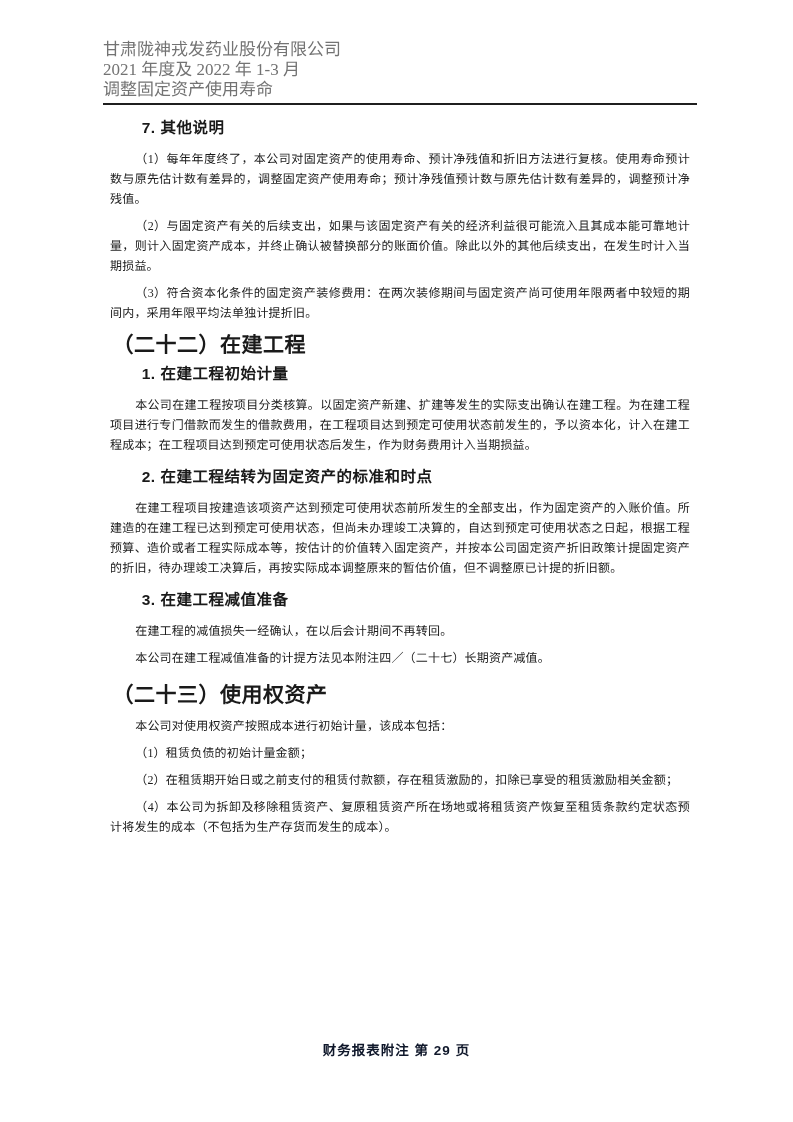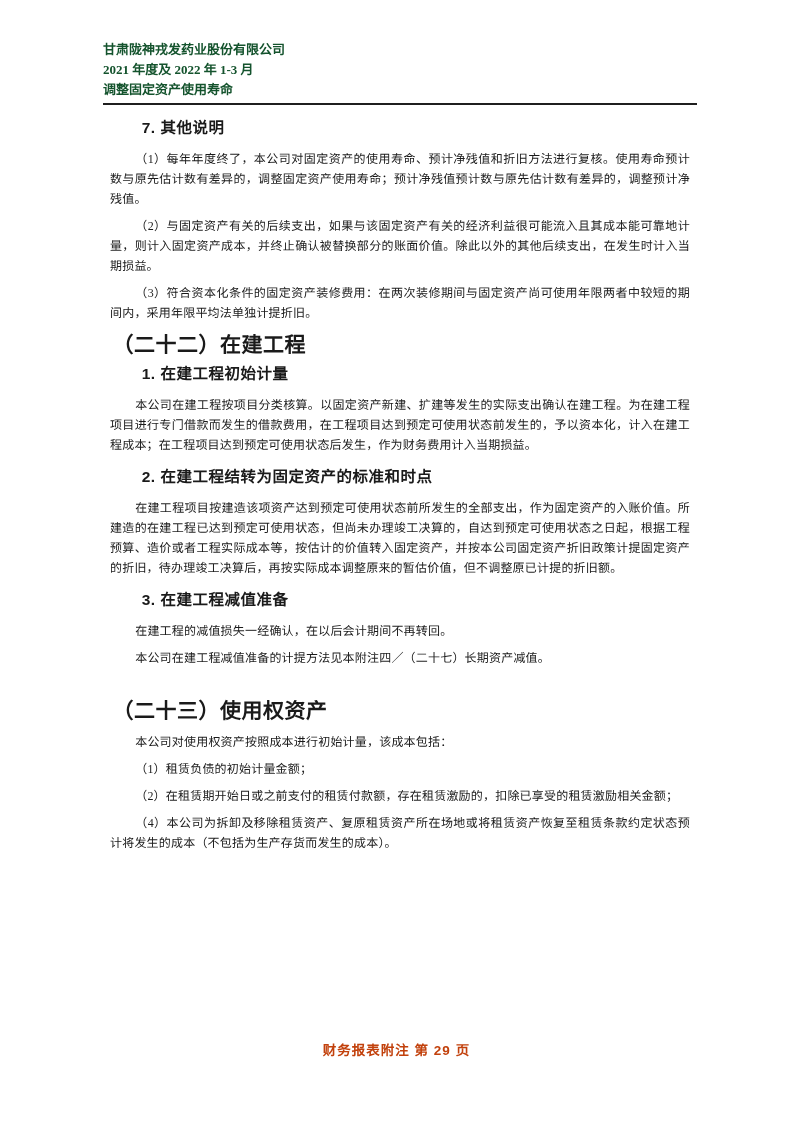--- a/index.html
+++ b/index.html
@@ -16,24 +16,23 @@
     color: #1a1a1a;
     font-family: "Liberation Serif", "DejaVu Serif", serif;
   }
   .content {
     position: absolute;
     left: 103px;
     top: 40px;
     width: 594px;
   }
   .doc-header {
-    font-size: 13px;
+    font-size: 17px;
     line-height: 20px;
-    color: #14532d;
-    font-weight: bold;
+    color: #737373;
   }
   .rule {
     border-bottom: 2px solid #1f1f1f;
     margin-top: 3px;
     margin-bottom: 8px;
   }
   .h-minor {
     font-family: Liberation Sans, sans-serif;
     font-weight: bold;
     font-size: 15.5px;
@@ -53,31 +52,31 @@
   }
   .para {
     font-size: 12px;
     line-height: 20px;
     margin: 7px;
     text-indent: 2.1em;
     text-align: justify;
     letter-spacing: 0.2px;
   }
   .mt-6  { margin-top: 6px; }
-  .mt-12 { margin-top: 28px; }
+  .mt-12 { margin-top: 12px; }
   .doc-footer {
     position: absolute;
     left: 0;
     right: 0;
     top: 1039px;
     text-align: center;
     font-family: "Liberation Sans", "DejaVu Sans", sans-serif;
     font-weight: bold;
     font-size: 13.5px;
-    color: #c2410c;
+    color: #0f172a;
     letter-spacing: 1px;
   }
 </style>
 </head>
 <body>
 
 <div class="page">
   <div class="content">
 
     <header class="doc-header">

